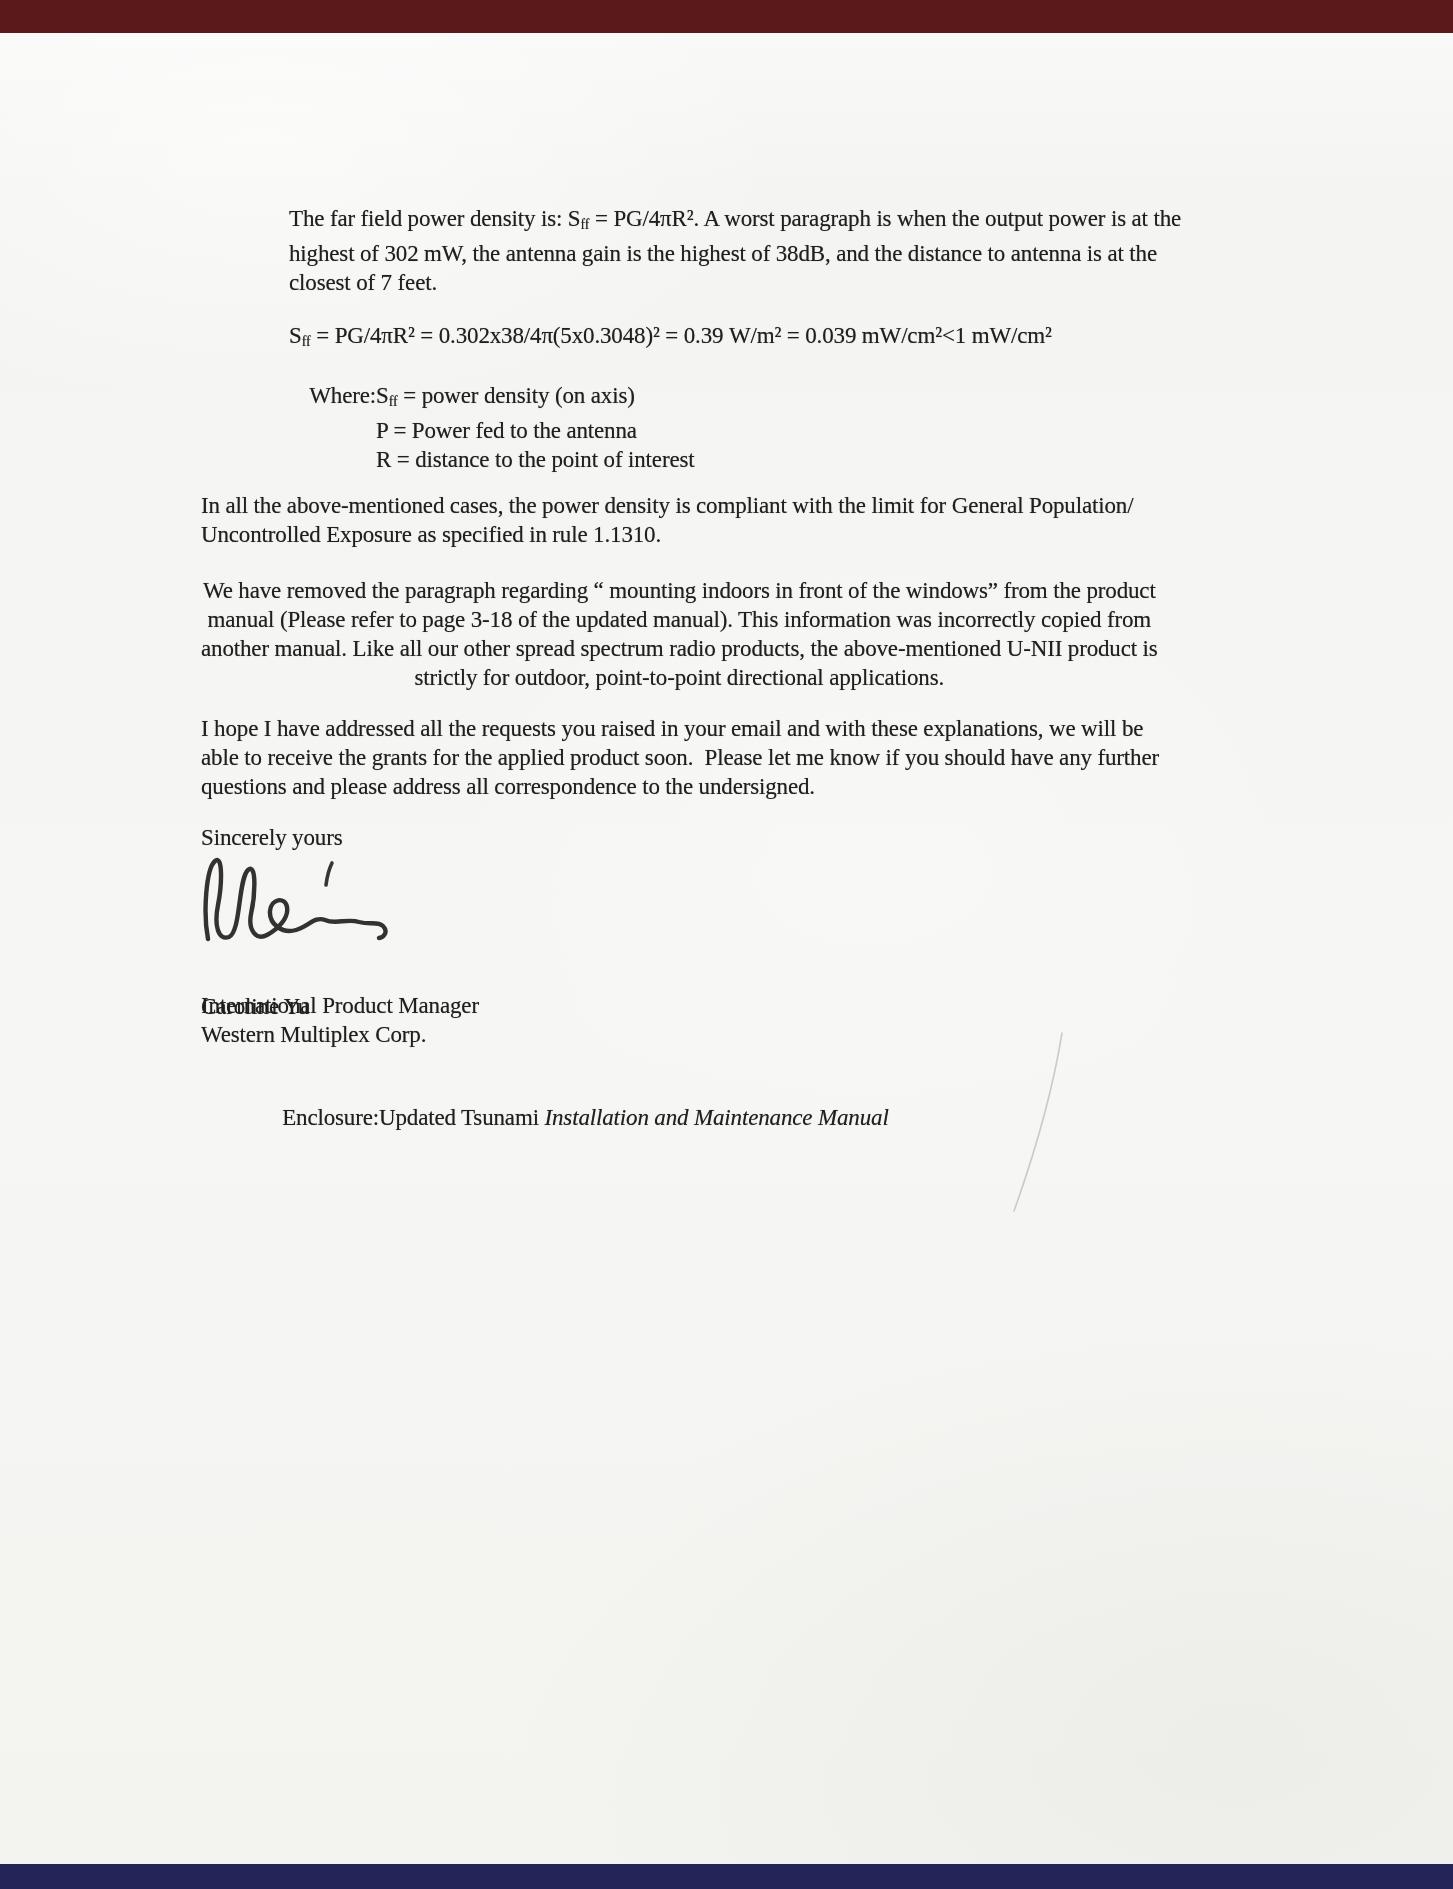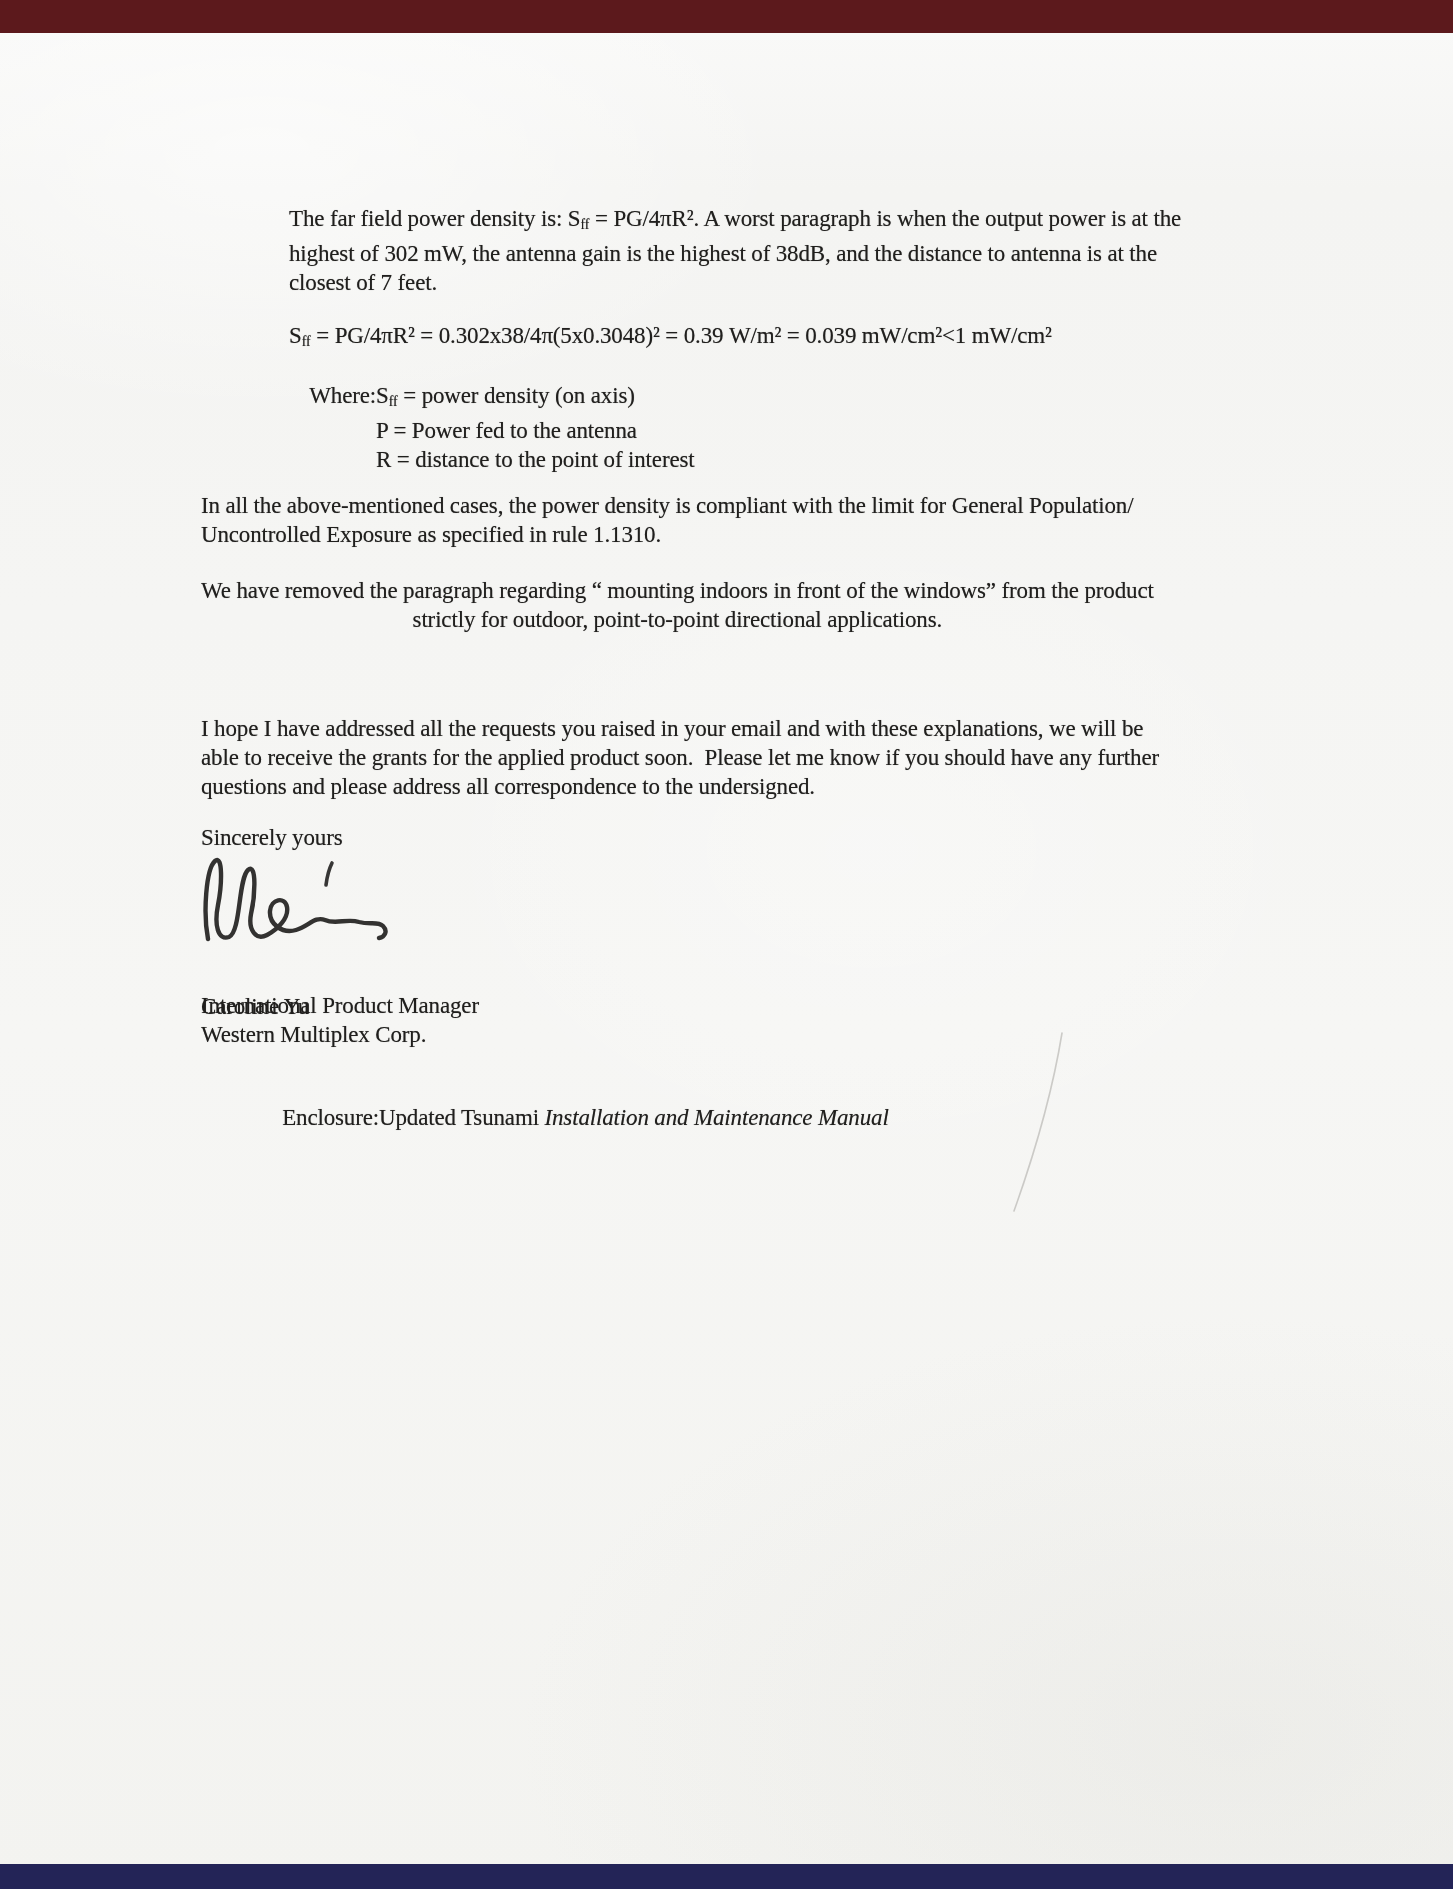--- a/index.html
+++ b/index.html
@@ -60,20 +60,22 @@
     <div class="line"><span class="where-col"></span><span>R = distance to the point of interest</span></div>
   </div>
 
   <div class="block" style="left:201px; top:491px;">
     <div class="line">In all the above-mentioned cases, the power density is compliant with the limit for General Population/</div>
     <div class="line">Uncontrolled Exposure as specified in rule 1.1310.</div>
   </div>
 
   <div class="block" style="left:201px; top:576px;text-align:center;">
     <div class="line">We have removed the paragraph regarding “ mounting indoors in front of the windows” from the product</div>
+    <div class="line">manual (Please refer to page 3-18 of the updated manual). This information was incorrectly copied from</div>
+    <div class="line">another manual. Like all our other spread spectrum radio products, the above-mentioned U-NII product is</div>
     <div class="line">strictly for outdoor, point-to-point directional applications.</div>
   </div>
 
   <div class="block" style="left:201px; top:714px;">
     <div class="line">I hope I have addressed all the requests you raised in your email and with these explanations, we will be</div>
     <div class="line">able to receive the grants for the applied product soon.  Please let me know if you should have any further</div>
     <div class="line">questions and please address all correspondence to the undersigned.</div>
   </div>
 
   <div class="block" style="left:201px; top:823px;">

